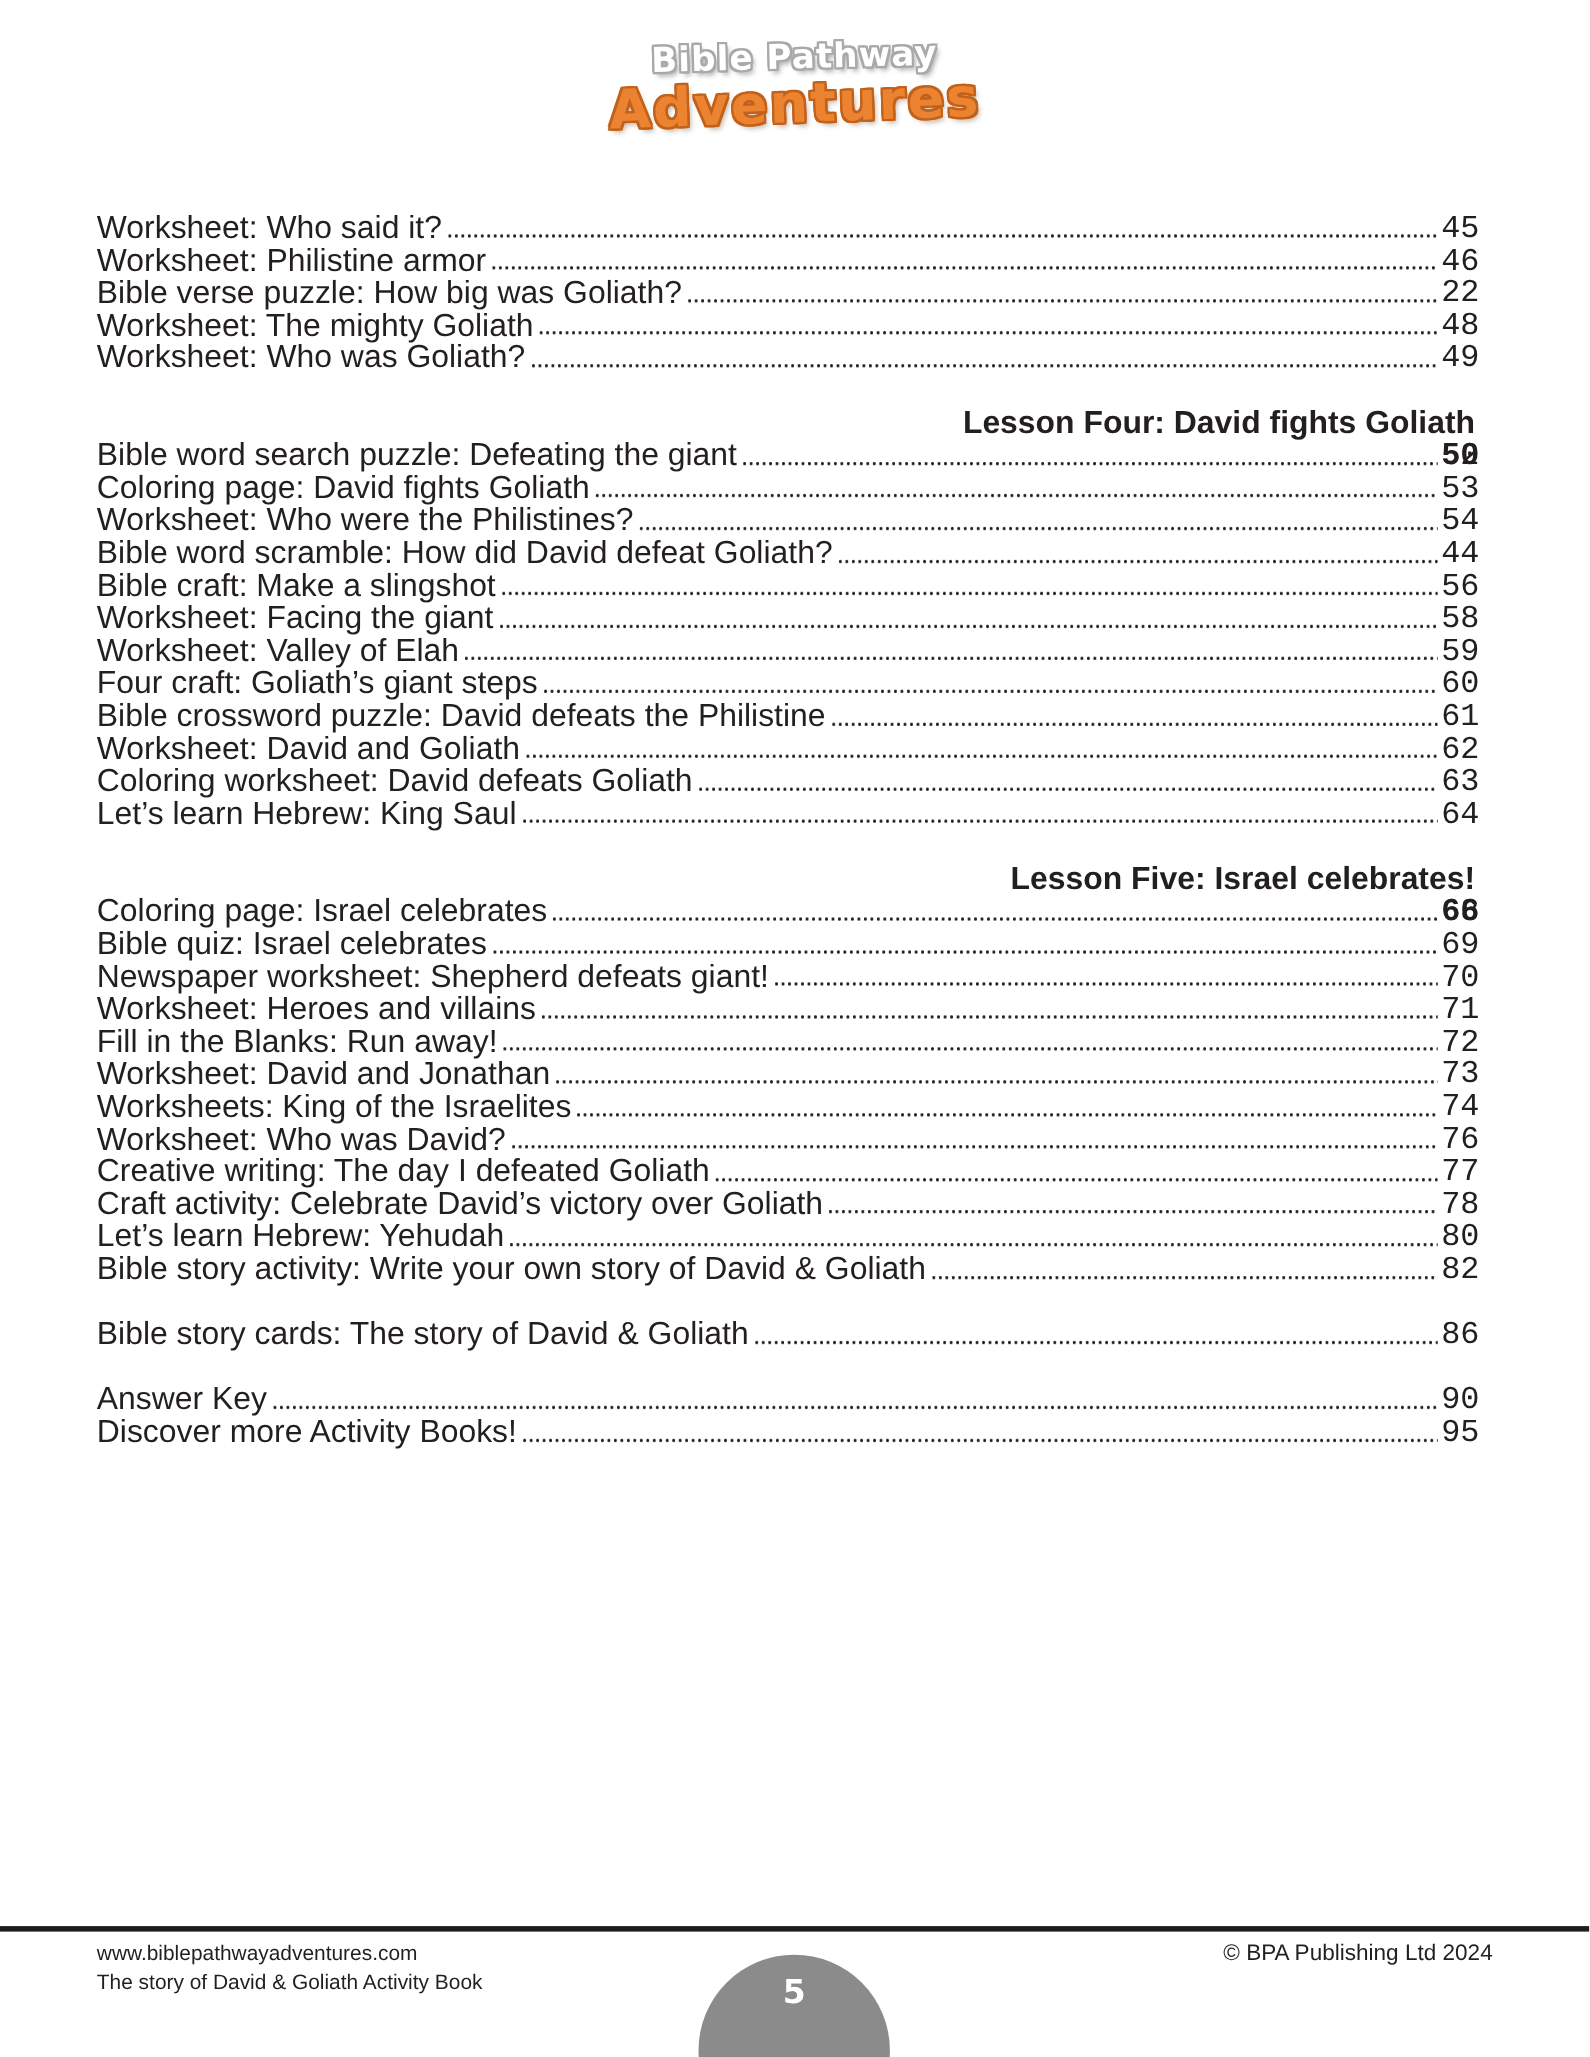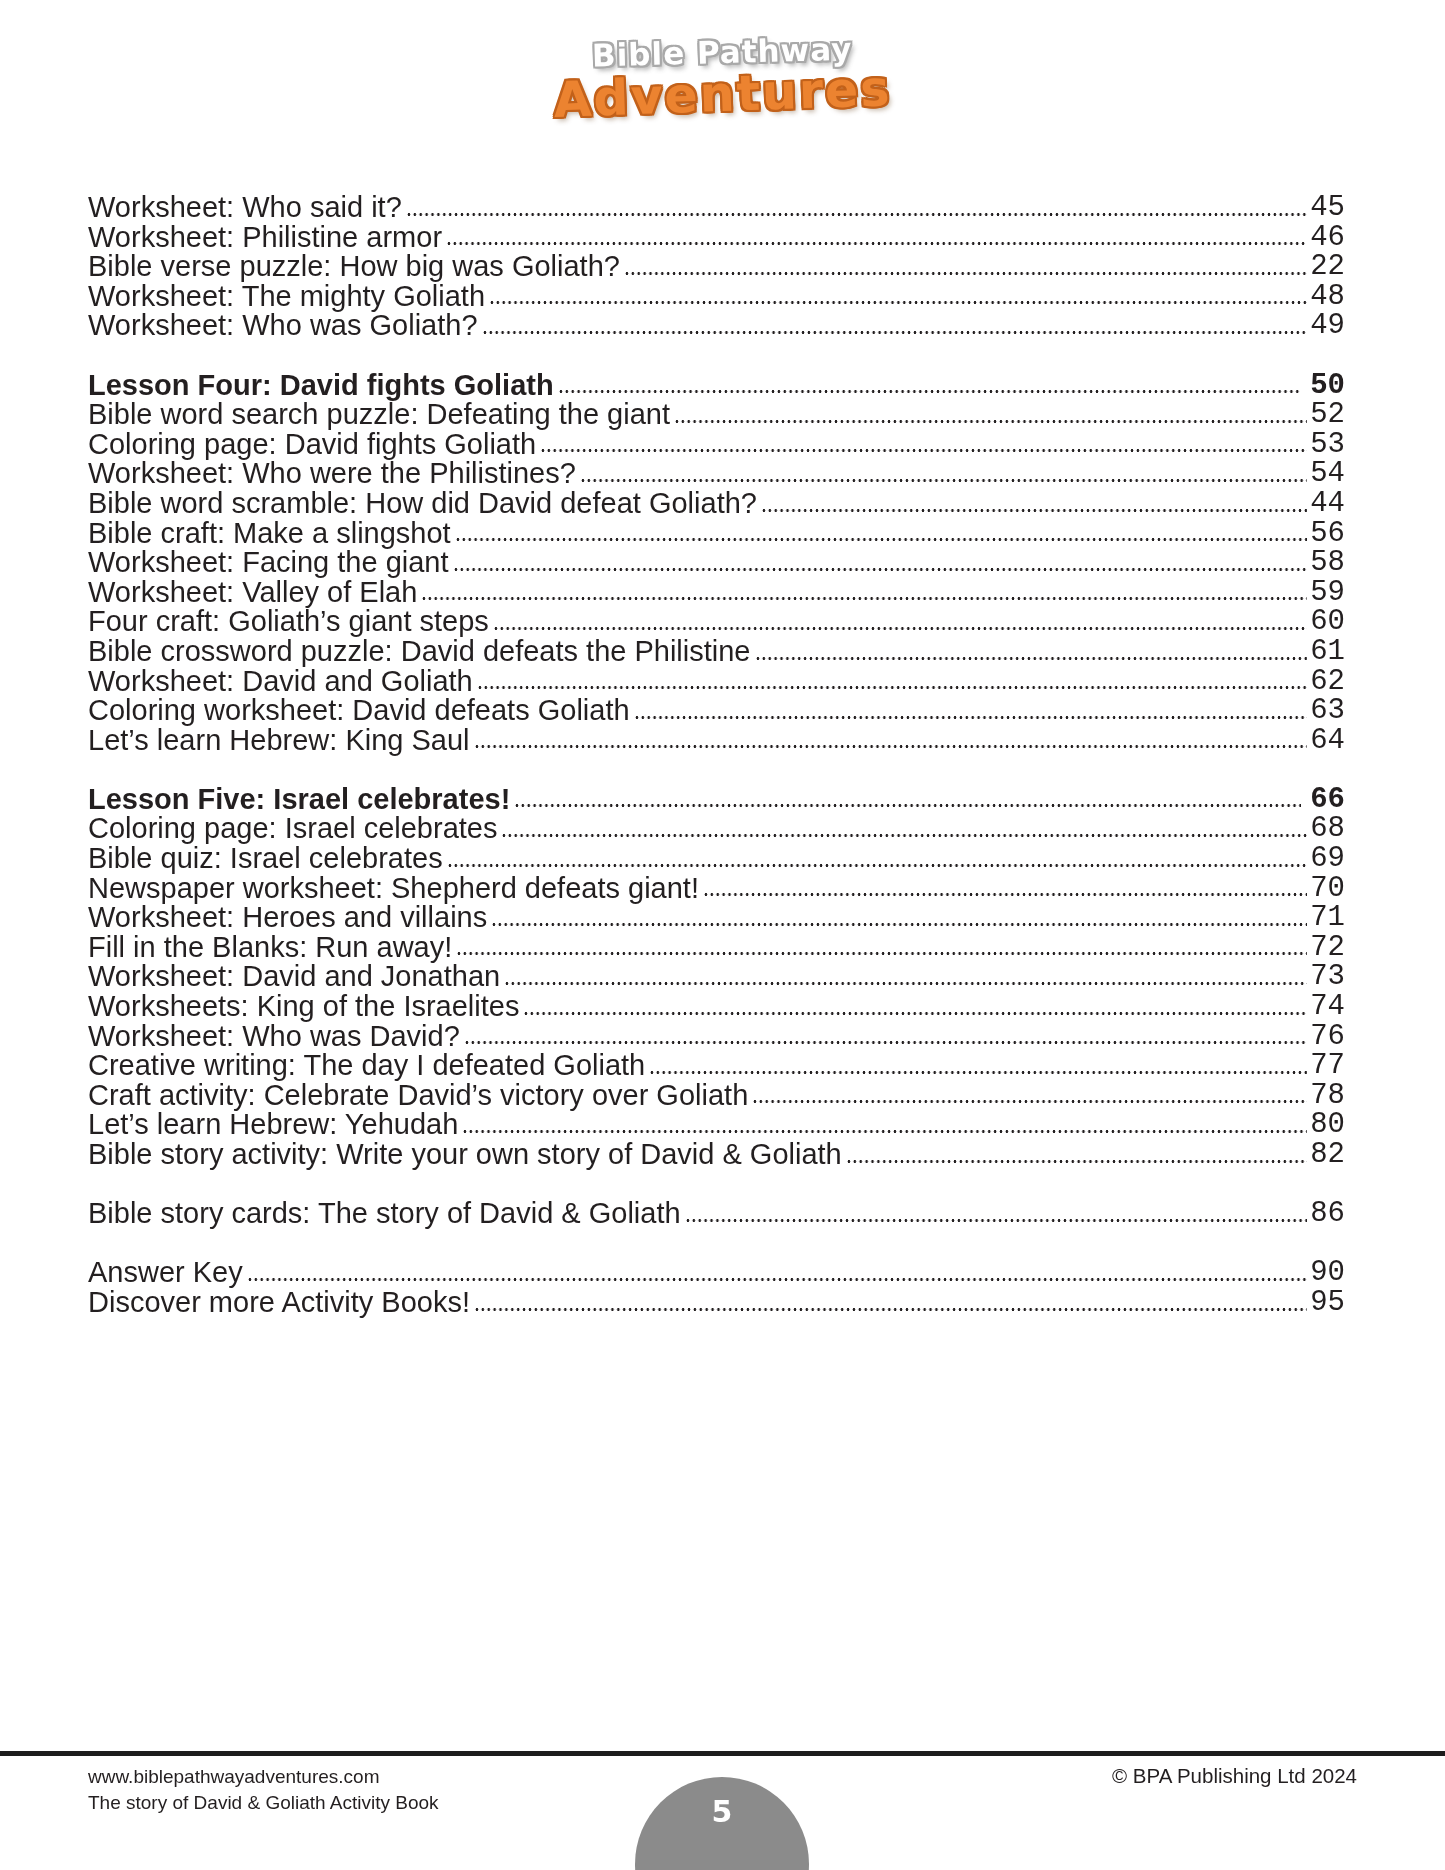--- a/index.html
+++ b/index.html
@@ -72,21 +72,21 @@
     background-size:5.9px 3px;
     background-repeat:repeat-x;
     background-position:left 0 bottom 7px;
   }
   .toc-page {
     min-width:34px;
     text-align:right;
     padding-left:3px;
     font-family:Liberation Mono, monospace;
   }
-  .toc-heading { font-weight:bold; }
+  .toc-heading { font-weight:bold;flex-direction:column; }
   .toc-heading .toc-leader { margin-right:6px; }
 
   
   .footer-rule {
     position:absolute;
     left:0; right:0; top:1751px;
     height:5px;
     background:#1d1d1d;
   }
   .footer-left {

